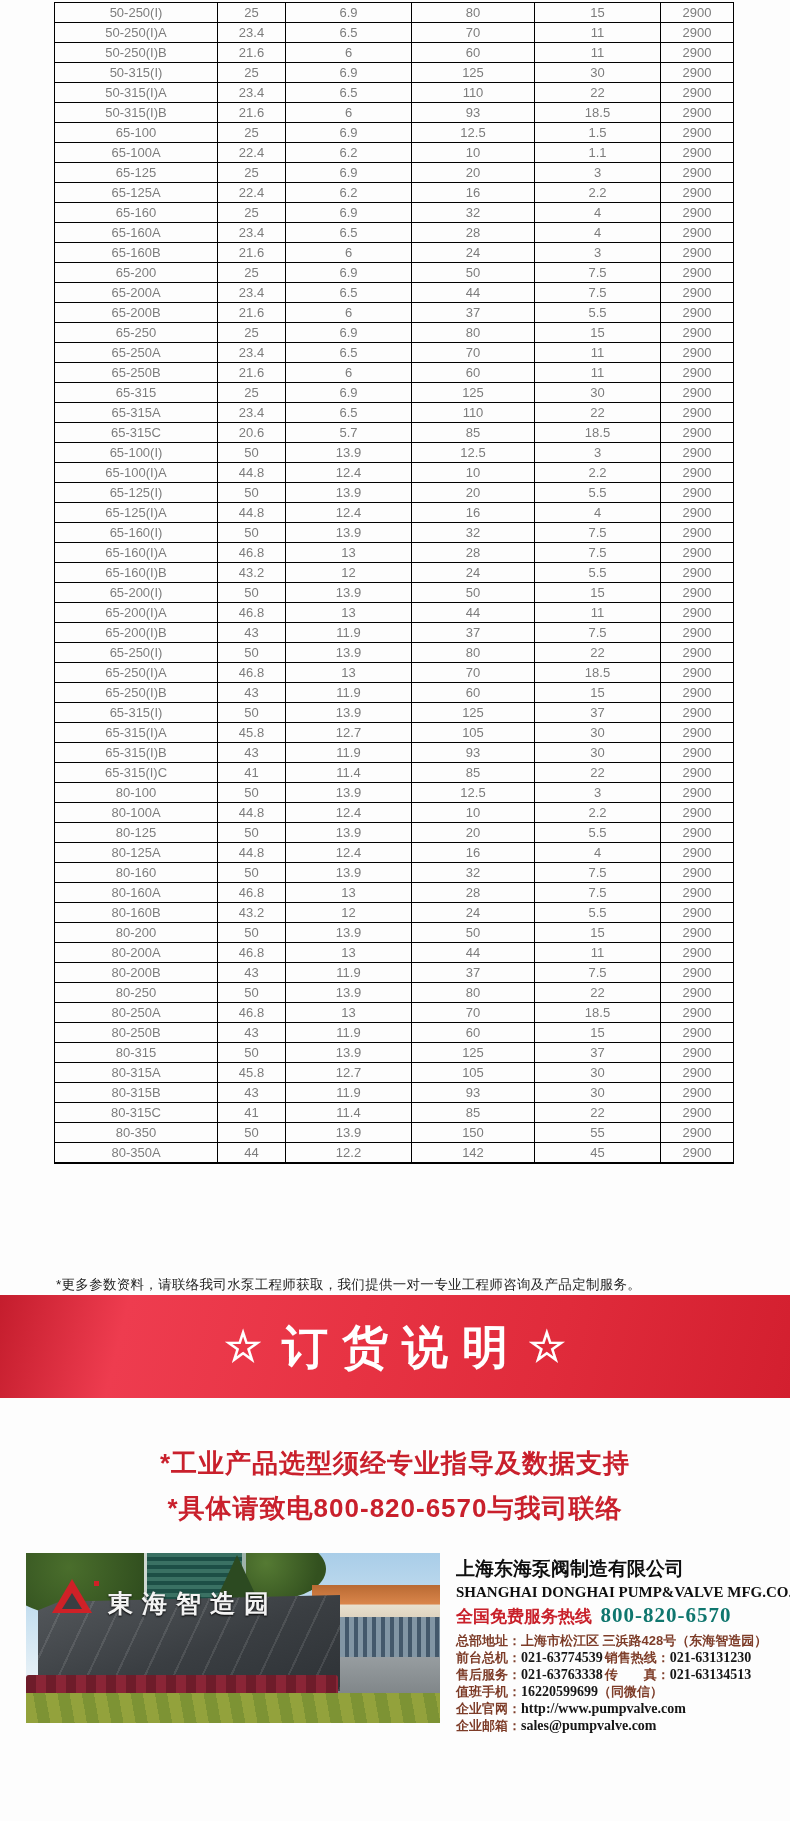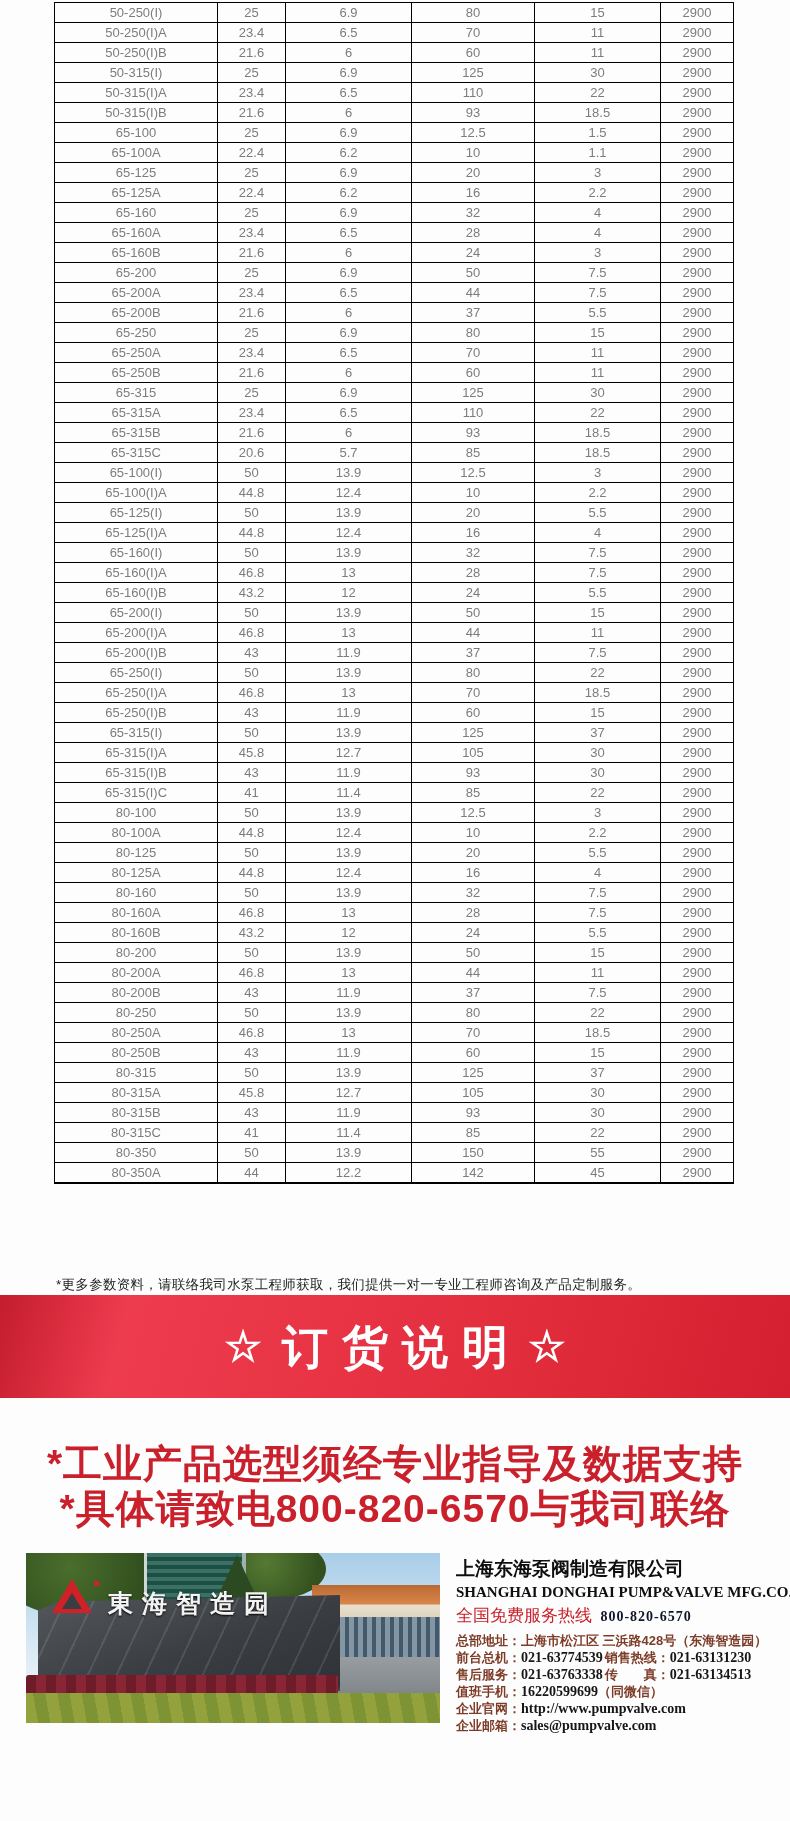--- a/index.html
+++ b/index.html
@@ -25,21 +25,21 @@
     position:absolute; top:1295px; left:0; width:790px; height:103px;
     background:linear-gradient(104deg,#c41d2d 0%,#ee3c4f 16%,#e73343 45%,#e02b3b 70%,#d31f2f 100%);
     display:flex; align-items:center; justify-content:center;
   }
   .banner-inner { display:flex; align-items:center; color:#fff; font-weight:bold; }
   .banner-star { font-size:42px; line-height:1; }
   .banner-title { font-size:46px; letter-spacing:14px; margin:0 6px 0 20px; line-height:1; }
   
   .advisory {
     position:absolute; top:1441px; left:0; width:790px; text-align:center;
-    color:#c9202c; font-weight:bold; font-size:39px; line-height:45px; letter-spacing:1px;
+    color:#c9202c; font-weight:bold; font-size:26px; line-height:45px; letter-spacing:1px;
   }
   
   .company { position:absolute; top:1553px; left:26px; width:744px; display:flex; }
   
   .photo { position:relative; flex:0 0 414px; width:414px; height:170px; overflow:hidden; background:#cfe2ef; }
   .photo * { position:absolute; }
   .sky { inset:0; background:linear-gradient(#a9cde8 0%,#cbe2f1 40%,#e9f2f7 75%); }
   .tree-blob-a { left:-25px; top:-20px; width:170px; height:85px; border-radius:50%;
     background:radial-gradient(circle at 40% 40%, #4a6e2c, #2e4b1d 75%); }
   .tree-blob-b { left:200px; top:-14px; width:100px; height:60px; border-radius:50%;
@@ -72,22 +72,22 @@
   .hedge { left:0; top:122px; width:312px; height:24px; border-radius:3px;
     background:repeating-linear-gradient(90deg,#6e1c2a 0 10px,#8a2536 10px 20px); }
   .grass { left:0; bottom:0; width:414px; height:30px;
     background:repeating-linear-gradient(80deg,#93a23c 0 12px,#7d9334 12px 24px); }
   
   .info { margin-left:16px; width:314px; padding-top:2px; }
   .name-cn { font-size:19px; font-weight:900; color:#0f0f0f; line-height:27px; white-space:nowrap; }
   .name-en { font-family:"Liberation Serif", serif; font-weight:bold; font-size:15px;
     color:#0f0f0f; line-height:14px; margin-top:3px; white-space:nowrap; }
   .hotline { margin-top:6px; line-height:21px; white-space:nowrap; }
-  .hotline-label { color:#c9202a; font-weight:normal; font-size:17px; }
-  .hotline-num { color:#0f172a; font-weight:bold; font-size:14px;
+  .hotline-label { color:#c9202a; font-weight:bold; font-size:17px; }
+  .hotline-num { color:#0f766e; font-weight:bold; font-size:21px;
     font-family:"Liberation Serif", serif; letter-spacing:1px; margin-left:4px; }
   .contacts { margin-top:5px; }
   .contact-line { font-size:13px; line-height:17px; white-space:nowrap; }
   .seg-label { color:#7d3c28; font-weight:bold; }
   .seg-value { color:#161616; font-weight:bold; font-family:"Liberation Serif", serif; font-size:14px; }
   .seg-gap { margin-left:2px; }
 </style>
 </head>
 <body>
 
@@ -263,28 +263,20 @@
             <td>125</td>
             <td>30</td>
             <td>2900</td>
           </tr>
           <tr>
             <td>65-315A</td>
             <td>23.4</td>
             <td>6.5</td>
             <td>110</td>
             <td>22</td>
-            <td>2900</td>
-          </tr>
-          <tr>
-            <td>65-315B</td>
-            <td>21.6</td>
-            <td>6</td>
-            <td>93</td>
-            <td>18.5</td>
             <td>2900</td>
           </tr>
           <tr>
             <td>65-315C</td>
             <td>20.6</td>
             <td>5.7</td>
             <td>85</td>
             <td>18.5</td>
             <td>2900</td>
           </tr>

